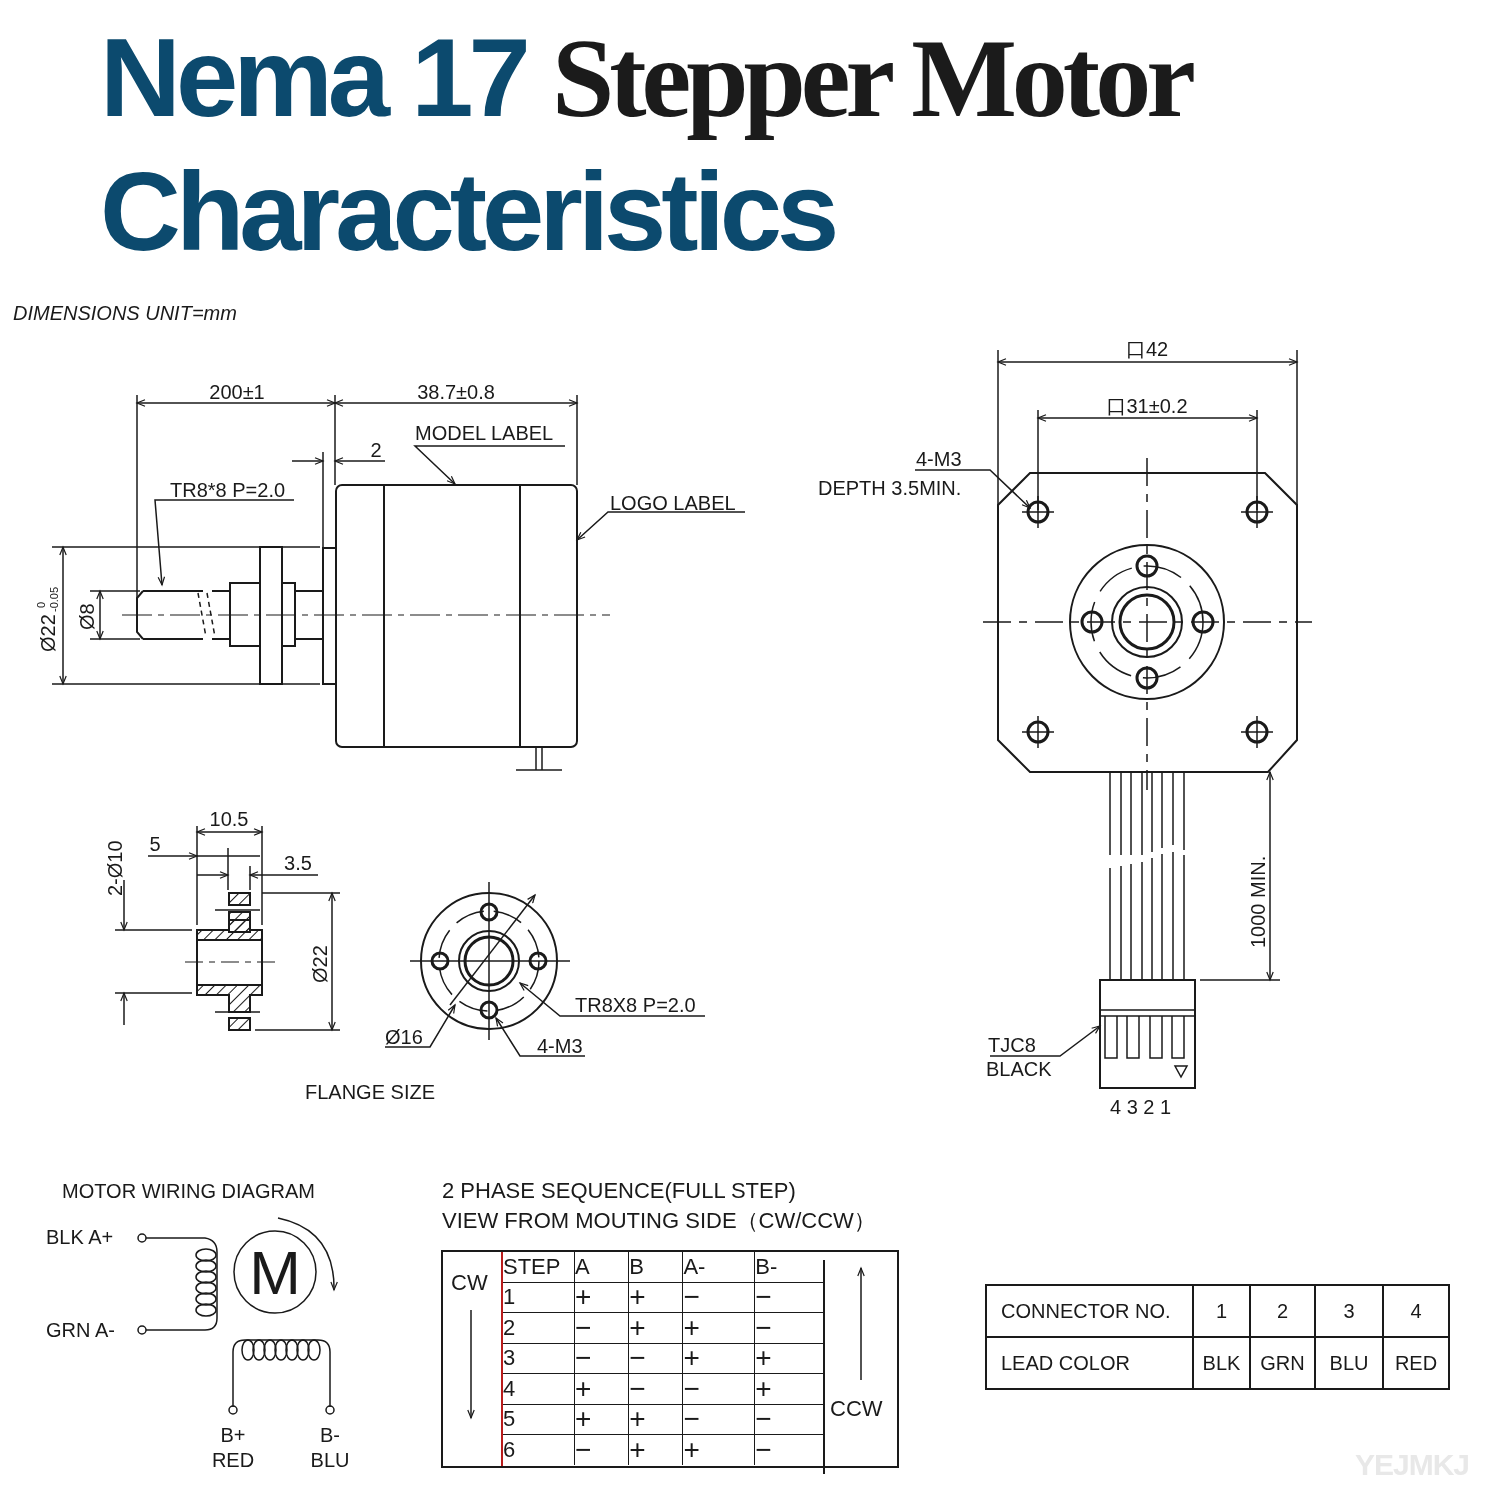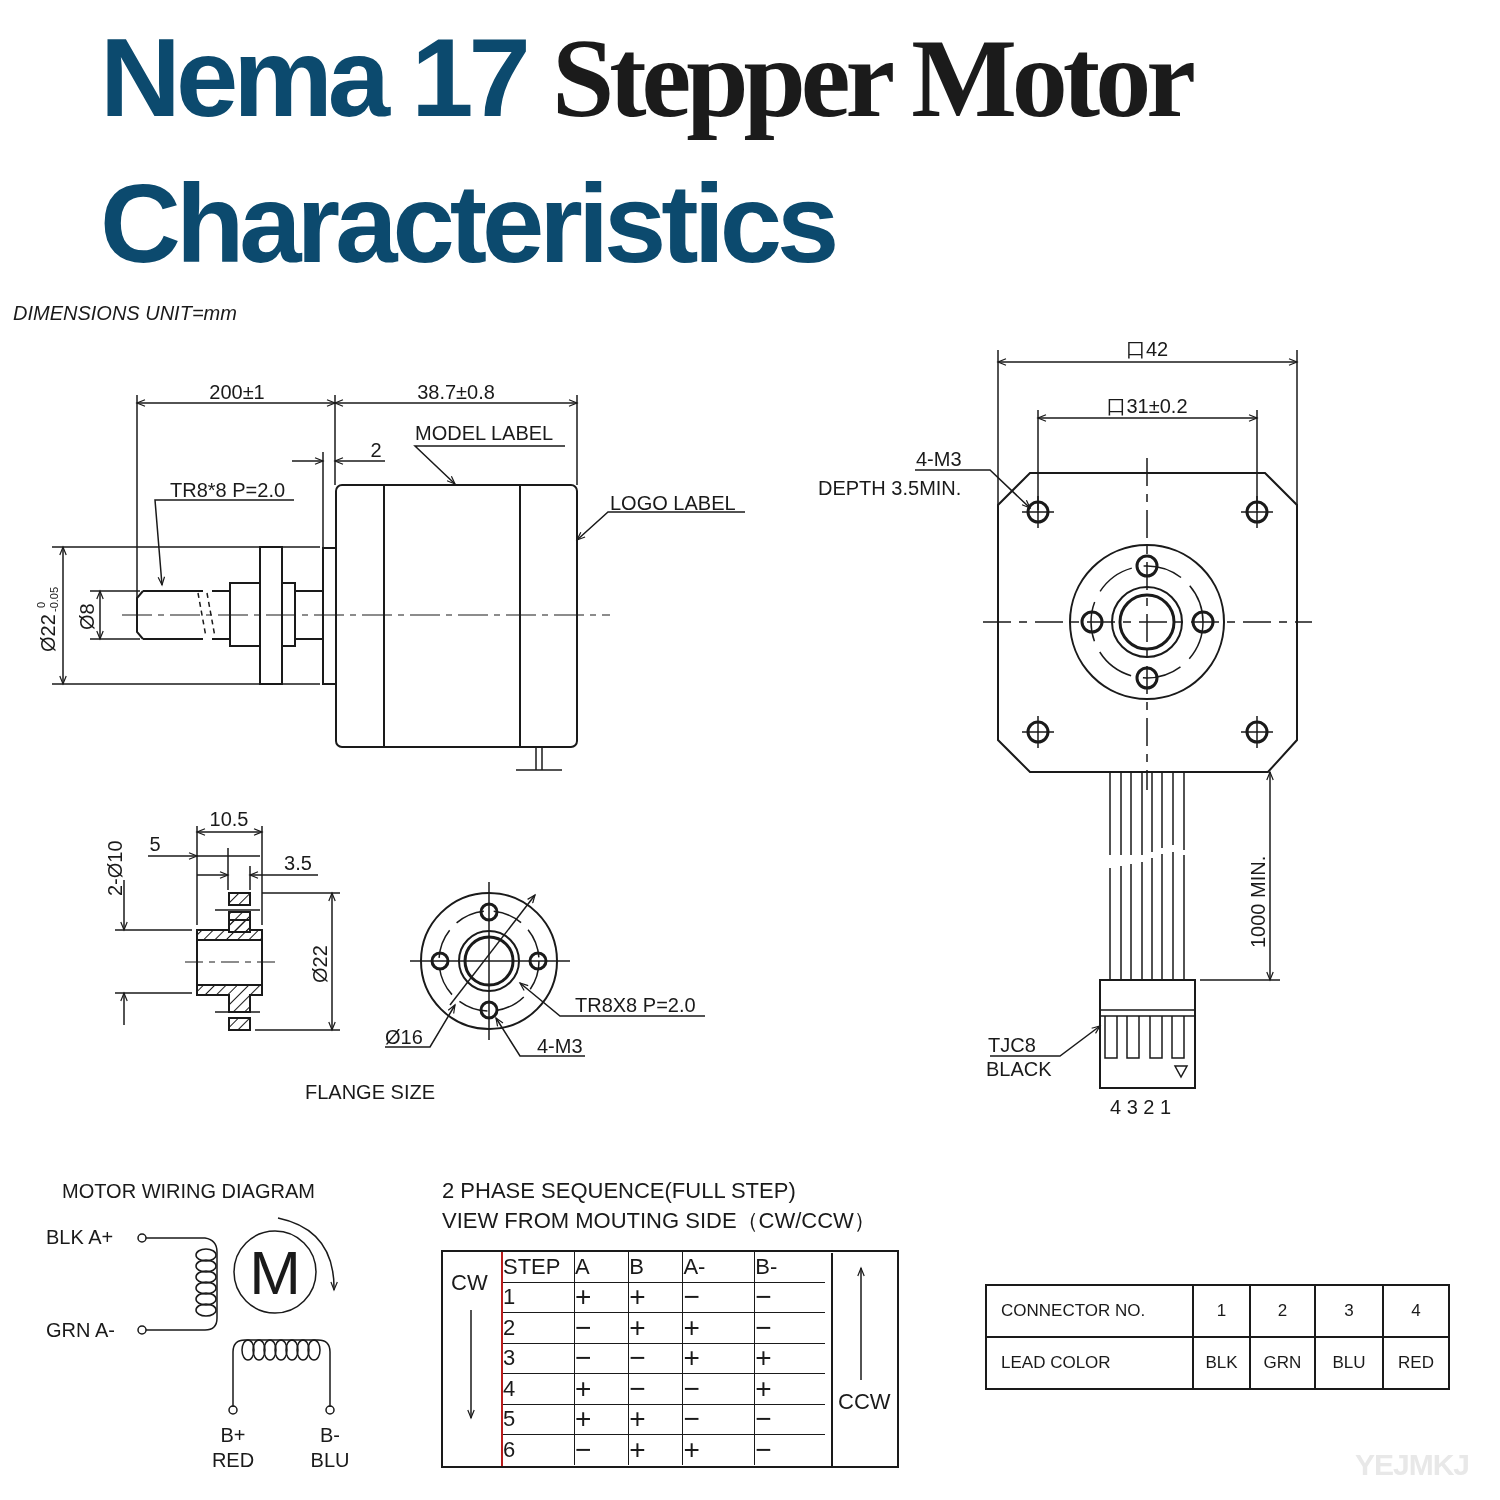--- a/index.html
+++ b/index.html
@@ -15,21 +15,21 @@
   .watermark { position:absolute; left: 1355px; top: 1448px; font-size: 30px; font-weight: bold;
                color: #e8e8e8; letter-spacing: -1px; }
 </style>
 </head>
 <body>
 
 <div class="title-line" style="top:22px;">
   <span class="orange">Nema 17</span>
   <span class="black">Stepper Motor</span>
 </div>
-<div class="title-line orange" style="top:168px;">Characteristics</div>
+<div class="title-line orange" style="top:156px;">Characteristics</div>
 
 <div class="abs" style="left:13px; top:302px; font-size:20px;">DIMENSIONS UNIT=mm</div>
 
 <svg class="drawing" width="1500" height="1500" viewBox="0 0 1500 1500">
   <defs>
     <marker id="arr" viewBox="0 0 10 10" refX="10" refY="5" markerWidth="14" markerHeight="8" orient="auto-start-reverse" markerUnits="userSpaceOnUse">
       <path d="M0,1 L10,5 L0,9" fill="none" stroke="#1a1a1a" stroke-width="1.5"></path>
     </marker>
     <pattern id="hatch" width="8" height="8" patternUnits="userSpaceOnUse" patternTransform="rotate(45)">
       <line x1="0" y1="0" x2="0" y2="8" stroke="#1a1a1a" stroke-width="2"></line>
@@ -259,21 +259,21 @@
     <text class="t" x="275" y="1294" font-size="62" font-weight="normal" text-anchor="middle">M</text>
 
     <text class="t" x="442" y="1198" font-size="22">2 PHASE SEQUENCE(FULL STEP)</text>
     <text class="t" x="442" y="1228" font-size="22">VIEW FROM MOUTING SIDE（CW/CCW）</text>
   </g>
 </svg>
 
 <style>
   .seq { position:absolute; left:441px; top:1250px; width:458px; height:218px; border:2px solid #1a1a1a; box-sizing:border-box; }
   .seq .cw { position:absolute; left:0; top:0; width:60px; height:100%; border-right:2px solid #b91c1c; box-sizing:border-box; }
-  .seq .ccw { position:absolute; right:0; top:1px; width:66px; height:100%; border-left:2px solid #1a1a1a; box-sizing:border-box; }
+  .seq .ccw { position:absolute; right:0; top:8px; width:74px; height:100%; border-left:2px solid #1a1a1a; box-sizing:border-box; }
   .seq .cwlabel { position:absolute; left:8px; top:18px; font-size:22px; }
   .seq .ccwlabel { position:absolute; left:5px; top:136px; font-size:22px; }
   .seq table { position:absolute; left:60px; top:0; border-collapse:collapse; width:322px; }
   .seq td { border:1.5px solid #1a1a1a; height:29.5px; padding:0; font-size:22px; line-height:28px; }
   .seq tr:first-child td { border-top:none; }
   .seq tr:last-child td { border-bottom:none; }
   .seq td:first-child { border-left:none; width:71px; }
   .seq td:last-child { border-right:none; }
   .seq td.sym { font-size:28px; }
 </style>
@@ -334,21 +334,21 @@
     </tr>
   </tbody>
     </table>
   <div class="ccw">
     <span class="ccwlabel">CCW</span>
   </div>
 </div>
 
 <style>
   .conn { position:absolute; left:985px; top:1284px; border-collapse:collapse; }
-  .conn td { border:2px solid #1a1a1a; font-size:17px; height:50px; padding:0; text-align:center; }
+  .conn td { border:2px solid #1a1a1a; font-size:20px; height:50px; padding:0; text-align:center; }
   .conn td.lbl { width:207px; text-align:left; padding-left:14px; box-sizing:border-box; }
   .conn td.c1 { width:55px; } .conn td.c2 { width:63px; } .conn td.c3 { width:66px; } .conn td.c4 { width:64px; }
 </style>
 <table class="conn">
   <tbody>
       <tr>
     <td class="lbl">CONNECTOR NO.</td>
     <td class="c1">1</td>
     <td class="c2">2</td>
     <td class="c3">3</td>

